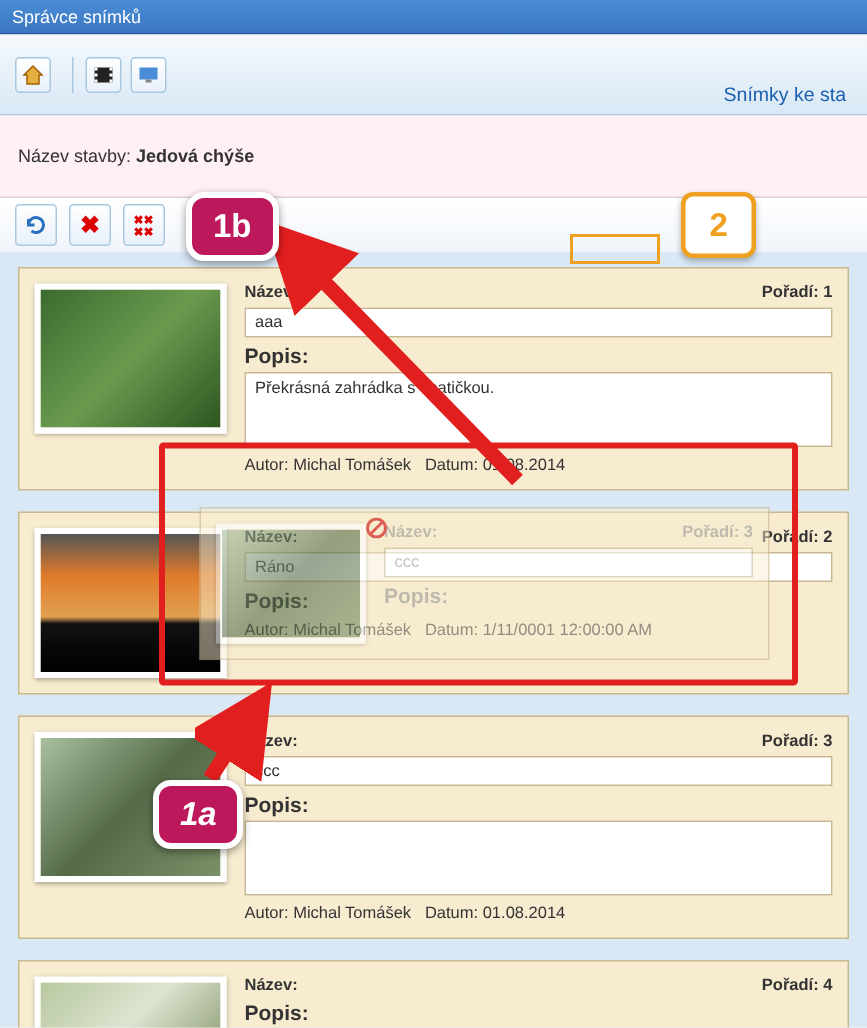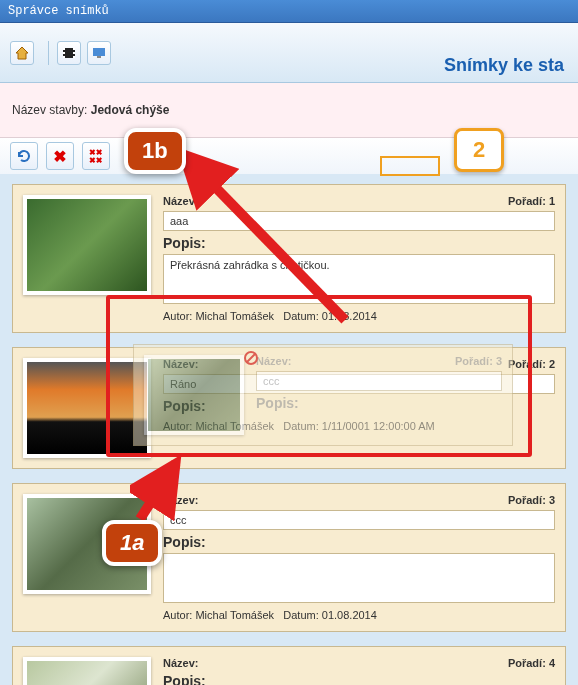--- a/index.html
+++ b/index.html
@@ -12,21 +12,20 @@
     height: 685px;
     overflow: hidden;
     position: relative;
   }
   .titlebar {
     background: linear-gradient(to bottom, #4a8cd6, #3b77c0);
     color: #fff;
     padding: 4px 8px;
     font-size: 12px;
     border-bottom: 1px solid #2a5a9a;
-    font-family: Liberation Mono, monospace;
   }
   .toolbar {
     background: linear-gradient(to bottom, #f5f9fd, #d8e8f5);
     padding: 6px 10px;
     border-bottom: 1px solid #a8c8e0;
     display: flex;
     align-items: center;
   }
   .tool-btn {
     width: 24px;
@@ -42,22 +41,22 @@
   }
   .toolbar-sep {
     width: 1px;
     height: 24px;
     background: #a8c8e0;
     margin: 0 8px;
   }
   .toolbar-link {
     margin-left: auto;
     color: #1a5fb0;
-    font-weight: bold;
-    font-size: 18px;
+    font-weight: normal;
+    font-size: 13px;
     padding-right: 4px;
     margin-top: 26px;
   }
   .subtitle {
     background: #fff0f3;
     border-bottom: 1px solid #e0cfd4;
     padding: 20px 12px;
     color: #333;
     font-size: 12px;
   }
@@ -140,21 +139,21 @@
   }
   .ghost {
     position: absolute;
     opacity: 0.6;
   }
   .annot {
     position: absolute;
     pointer-events: none;
   }
   .callout {
-    background: #c2410c;
+    background: #be185d;
     border: 4px solid #fff;
     border-radius: 12px;
     color: #fff;
     font-weight: bold;
     font-size: 22px;
     padding: 6px 14px;
     box-shadow: 0 2px 6px rgba(0,0,0,0.4);
     text-align: left;
   }
   .callout-yellow {

